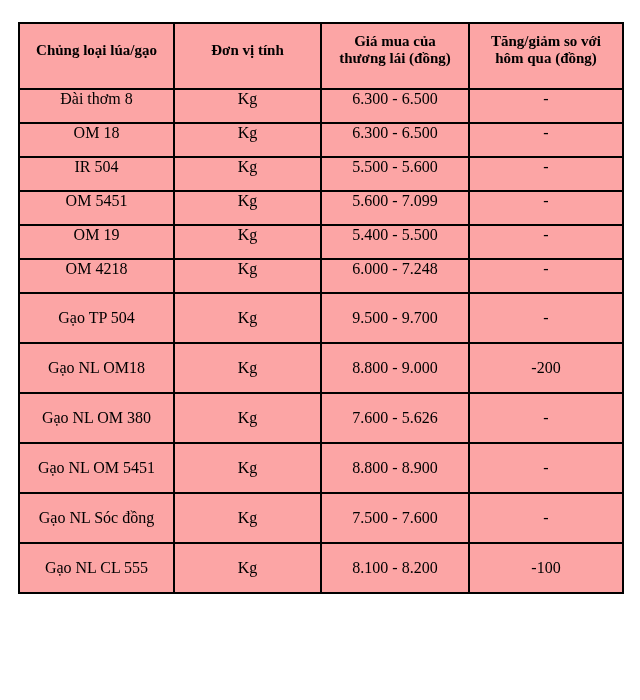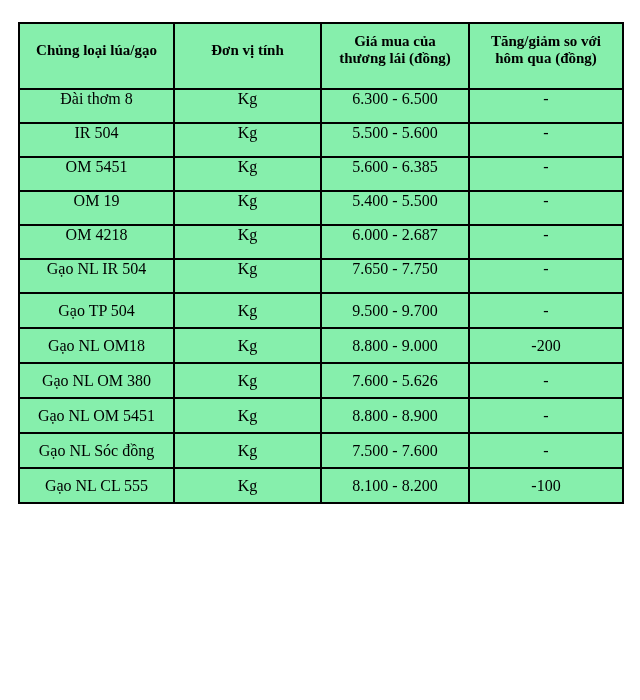--- a/index.html
+++ b/index.html
@@ -13,21 +13,21 @@
   }
   .table-wrap {
     position: absolute;
     left: 18px;
     top: 22px;
   }
   table.price-table {
     border-collapse: collapse;
     table-layout: fixed;
     width: 604px;
-    background: #86efac;
+    background: #fca5a5;
   }
   .price-table th,
   .price-table td {
     border: 2px solid #000000;
     text-align: center;
     overflow: hidden;
     vertical-align: middle;
   }
   .price-table thead tr {
     height: 66px;
@@ -44,21 +44,21 @@
     padding: 0 4px;
   }
   .price-table tr.tall {
     height: 32px;
     font-family: Liberation Serif, serif;
   }
   .price-table tr.tall td {
     padding-bottom: 14px;
   }
   .price-table tr.short {
-    height: 35px;
+    height: 50px;
     margin-left: 44px;
   }
 </style>
 </head>
 <body>
 
 <div class="table-wrap">
   <table class="price-table">
     <colgroup>
       <col style="width:155px">
@@ -75,47 +75,47 @@
       </tr>
     </thead>
     <tbody>
         <tr class="tall">
     <td>Đài thơm 8</td>
     <td>Kg</td>
     <td>6.300 - 6.500</td>
     <td>-</td>
   </tr>
         <tr class="tall">
+    <td>OM 18</td>
+    <td>Kg</td>
+    <td>6.300 - 6.500</td>
+    <td>-</td>
+  </tr>
+        <tr class="tall">
     <td>IR 504</td>
     <td>Kg</td>
     <td>5.500 - 5.600</td>
     <td>-</td>
   </tr>
         <tr class="tall">
     <td>OM 5451</td>
     <td>Kg</td>
-    <td>5.600 - 6.385</td>
+    <td>5.600 - 7.099</td>
     <td>-</td>
   </tr>
         <tr class="tall">
     <td>OM 19</td>
     <td>Kg</td>
     <td>5.400 - 5.500</td>
     <td>-</td>
   </tr>
         <tr class="tall">
     <td>OM 4218</td>
     <td>Kg</td>
-    <td>6.000 - 2.687</td>
-    <td>-</td>
-  </tr>
-        <tr class="tall">
-    <td>Gạo NL IR 504</td>
-    <td>Kg</td>
-    <td>7.650 - 7.750</td>
+    <td>6.000 - 7.248</td>
     <td>-</td>
   </tr>
         <tr class="short">
     <td>Gạo TP 504</td>
     <td>Kg</td>
     <td>9.500 - 9.700</td>
     <td>-</td>
   </tr>
         <tr class="short">
     <td>Gạo NL OM18</td>

